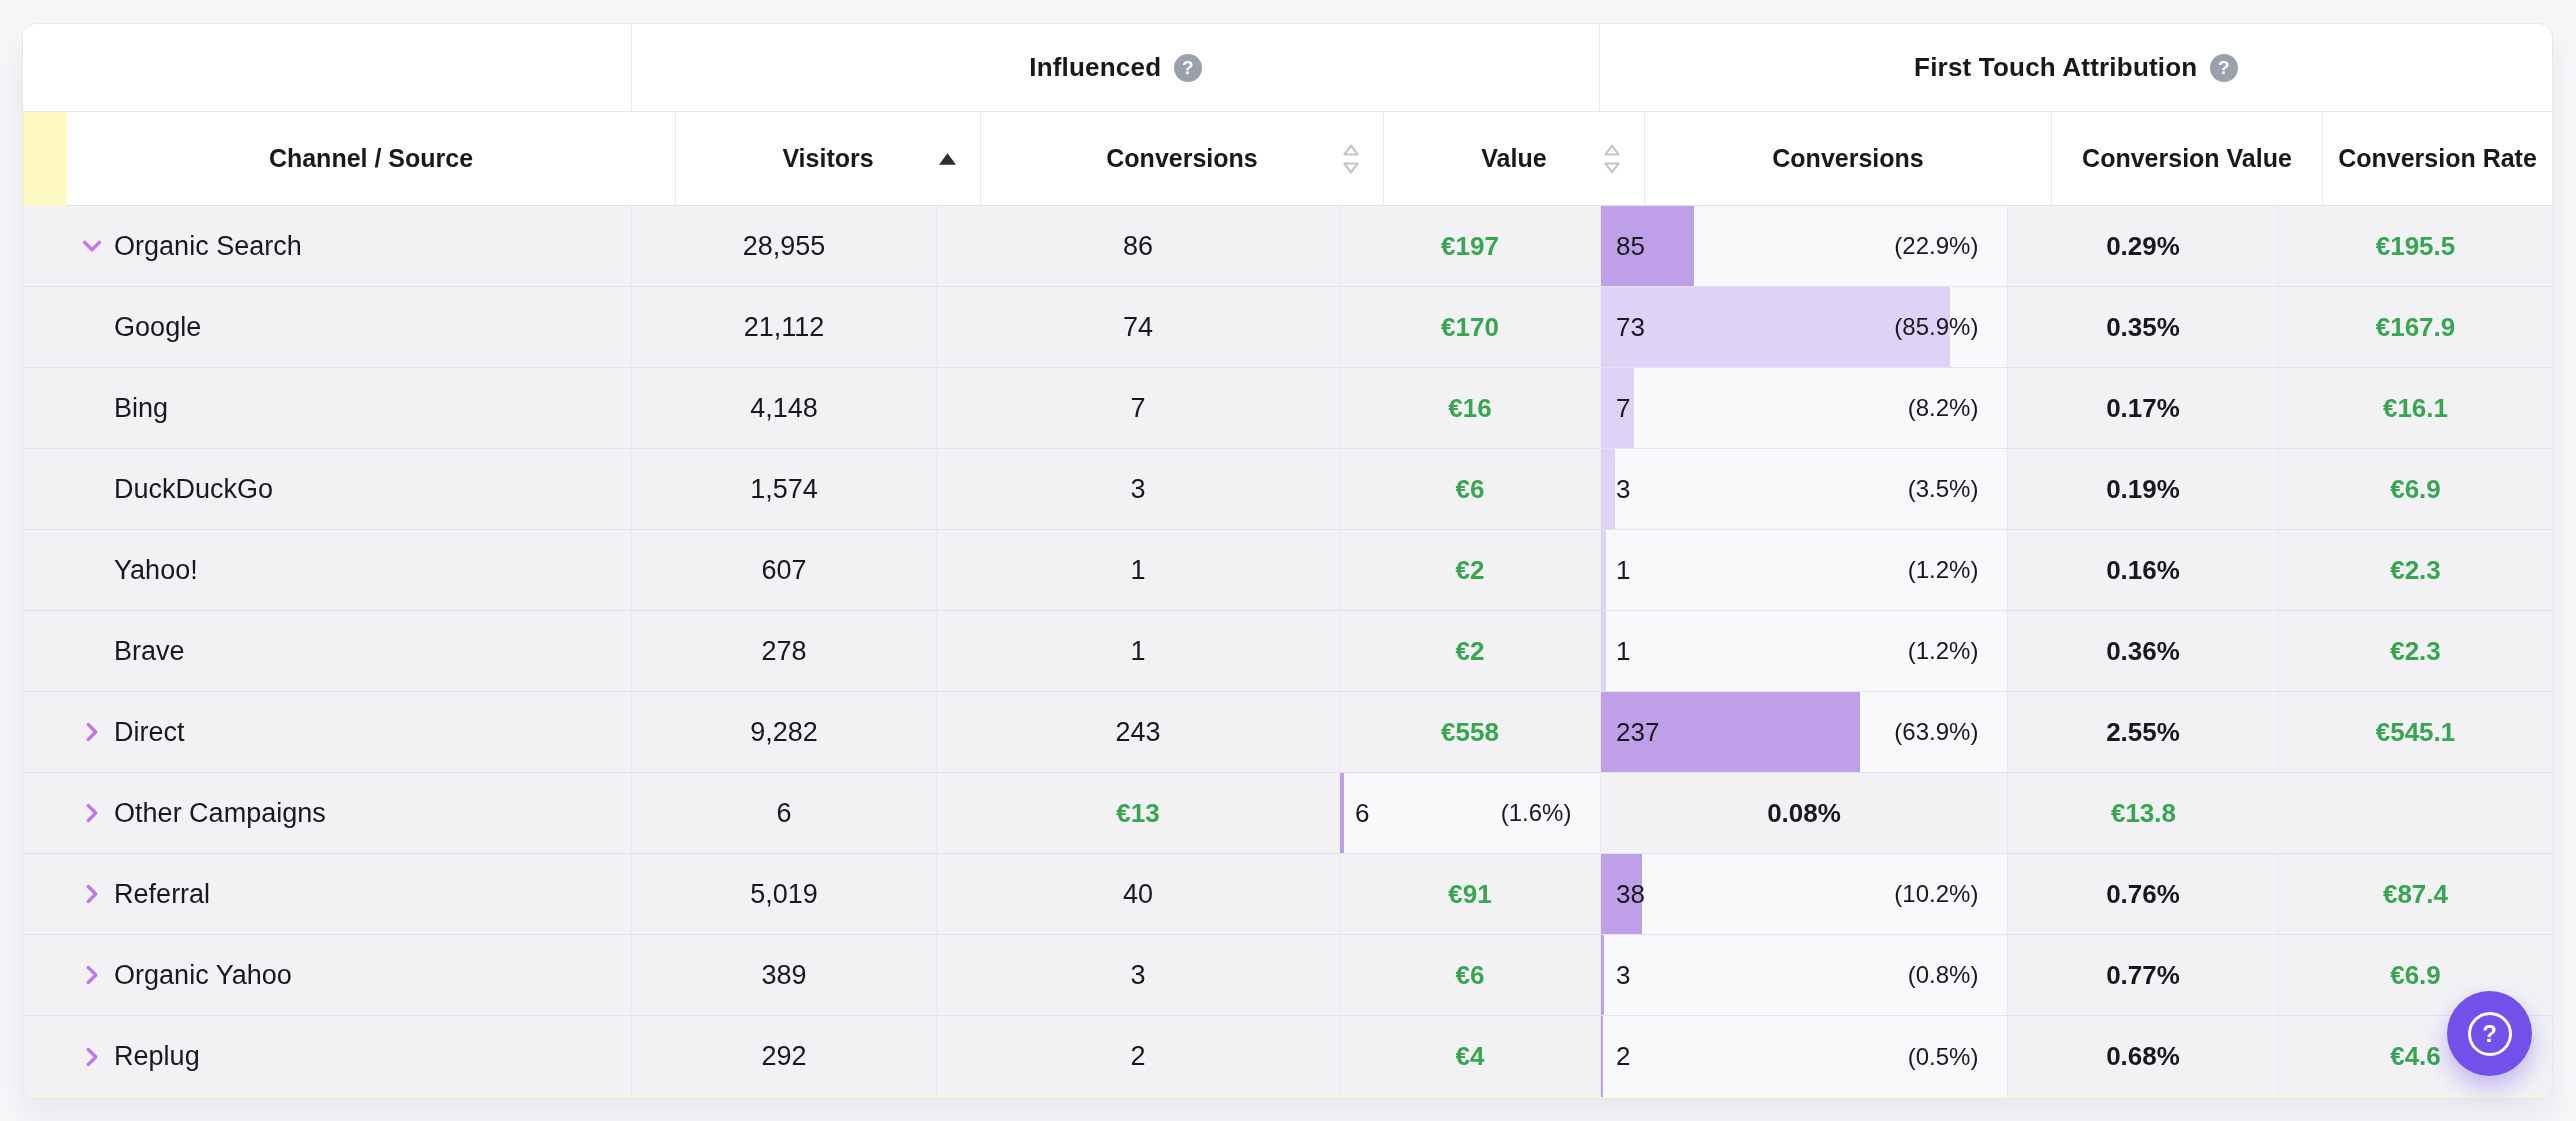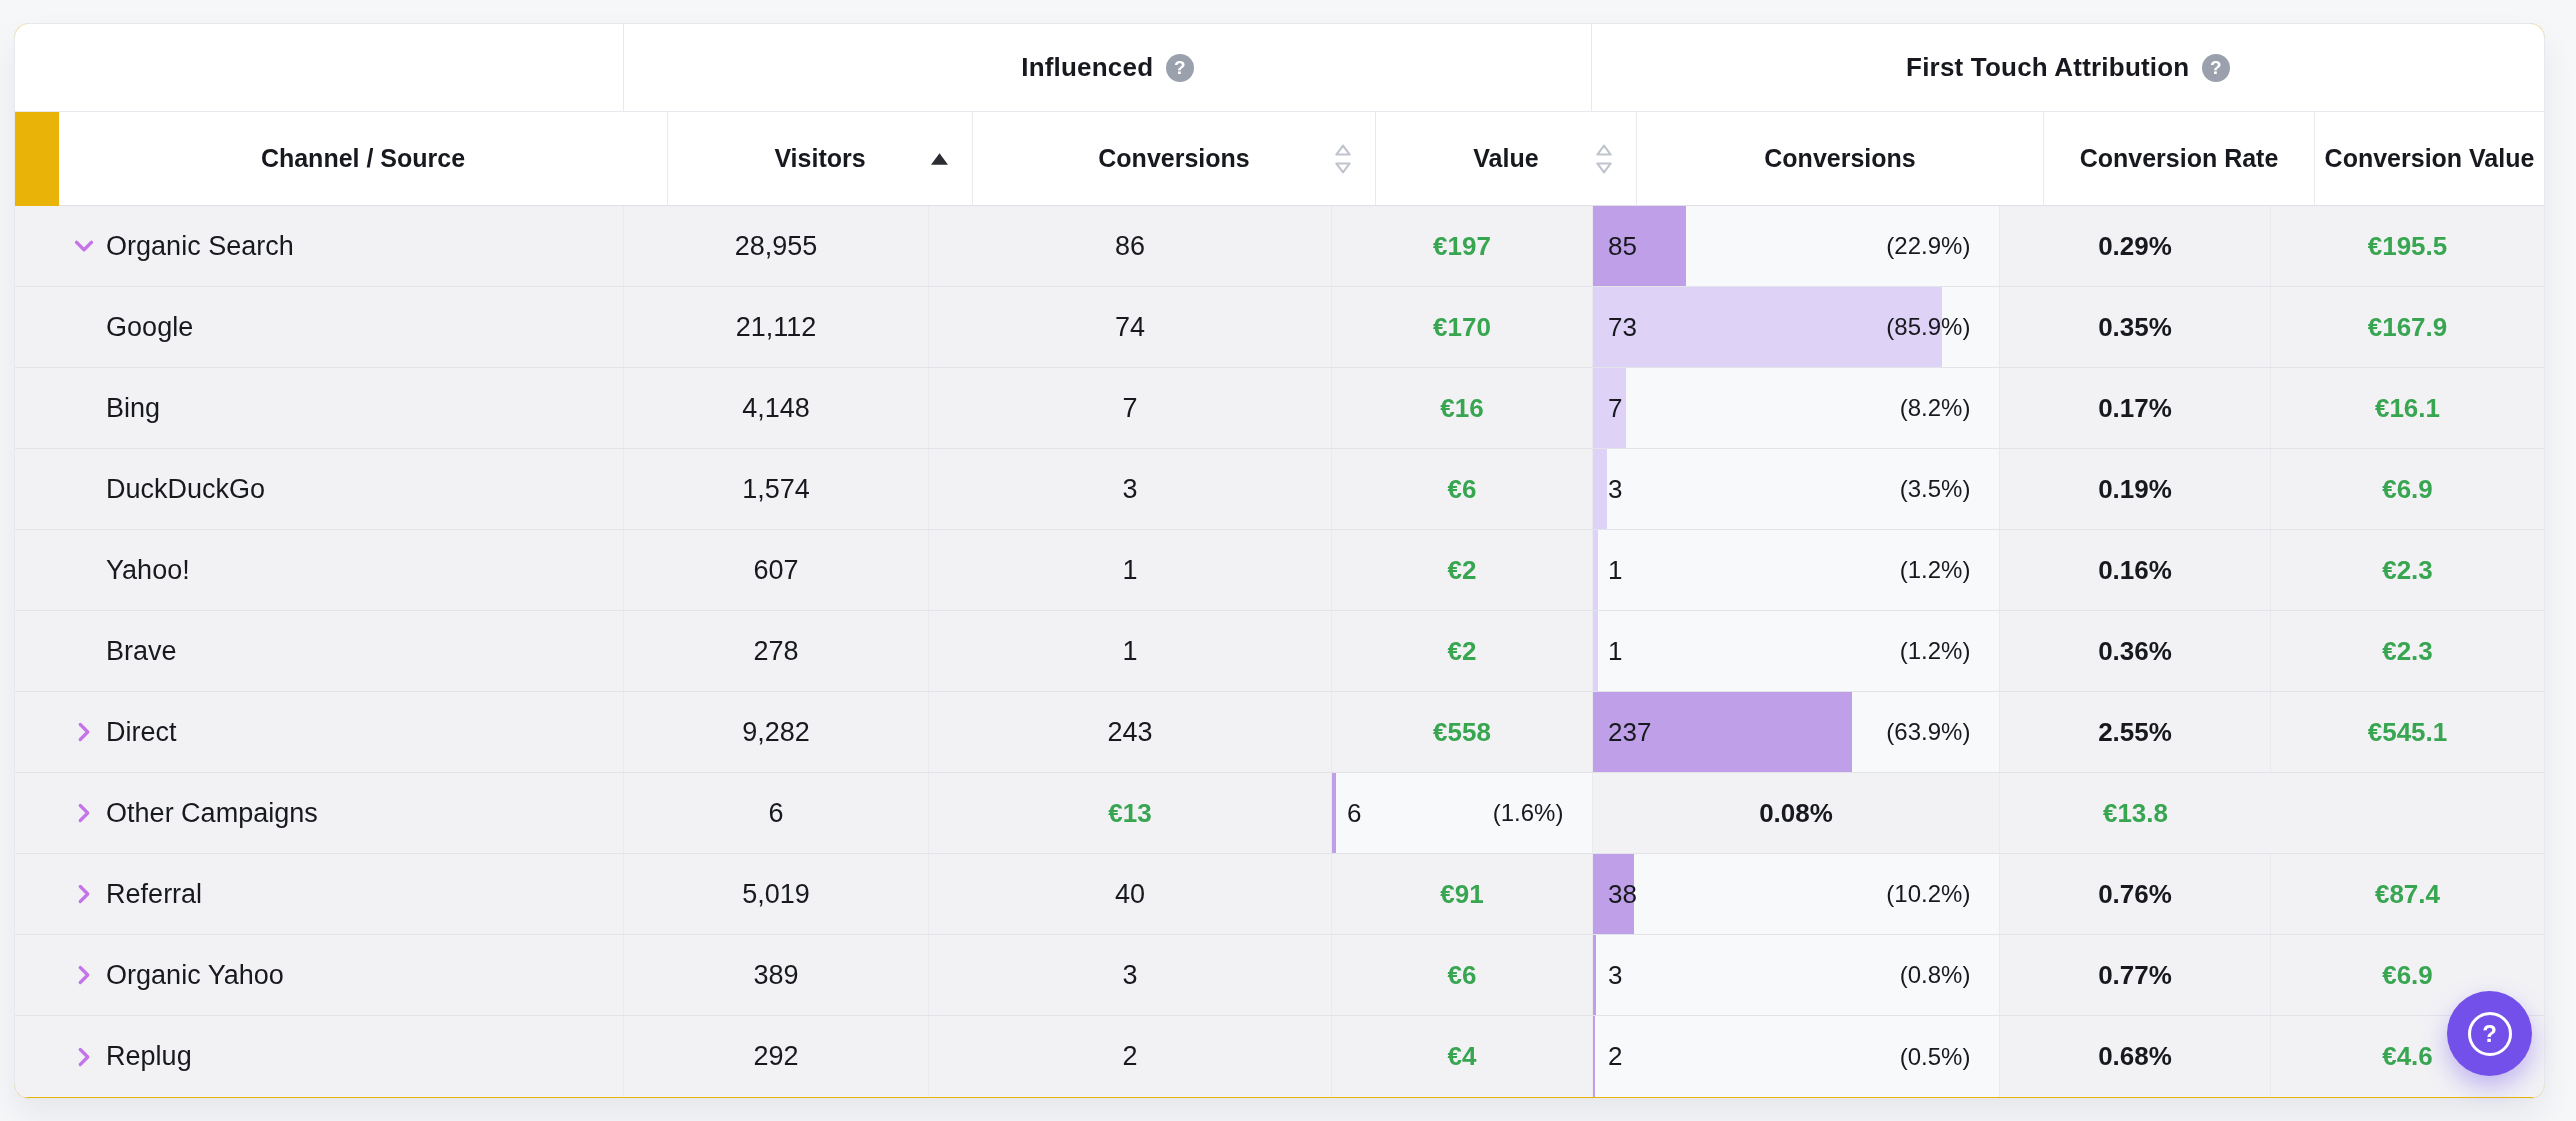--- a/index.html
+++ b/index.html
@@ -5,23 +5,23 @@
   * { margin:0; padding:0; box-sizing:border-box; }
   html,body { width:2576px; height:1121px; }
   body {
     position:relative;
     background:#f6f7f9;
     font-family:"Liberation Sans","DejaVu Sans",sans-serif;
     color:#17191e;
     overflow:hidden;
   }
   .card {
-    position:absolute; left:14px; top:23px;
+    position:absolute; left:22px; top:23px;
     width:2531px; height:1076px;
-    background:#eab308;
+    background:#fef9c3;
     border:1.8px solid #e7e8ed;
     border-radius:14.3px;
     overflow:hidden;
     box-shadow:0 16px 32px rgba(25,30,50,0.07);
   }
   
   .ghead { display:grid; grid-template-columns:609px 968px 1fr; height:88px; background:#fff; }
   .gcell {
     display:flex; align-items:center; justify-content:center; gap:12.5px;
     border-bottom:1.8px solid #e8e9ee;
@@ -133,24 +133,24 @@
         <svg width="18" height="32" viewBox="0 0 20 36">
             <path d="M10 3 L17.5 13 H2.5 Z" fill="none" stroke="#bfc4cd" stroke-width="2.4" stroke-linejoin="round"></path>
             <path d="M10 33 L2.5 23 H17.5 Z" fill="none" stroke="#bfc4cd" stroke-width="2.4" stroke-linejoin="round"></path>
           </svg>
       </span>
     </div>
     <div class="th">
       <span>Conversions</span>
     </div>
     <div class="th">
+      <span>Conversion Value</span>
+    </div>
+    <div class="th">
       <span>Conversion Rate</span>
-    </div>
-    <div class="th">
-      <span>Conversion Value</span>
     </div>
   </div>
 
   <div id="rows">
   <div class="tr">
     <div class="td channel">
       <span class="chev">
             <svg viewBox="0 0 24 24" fill="none" stroke="currentColor" stroke-width="2.6" stroke-linecap="round" stroke-linejoin="round">
               <polyline points="6 9 12 15 18 9"></polyline>
             </svg>

